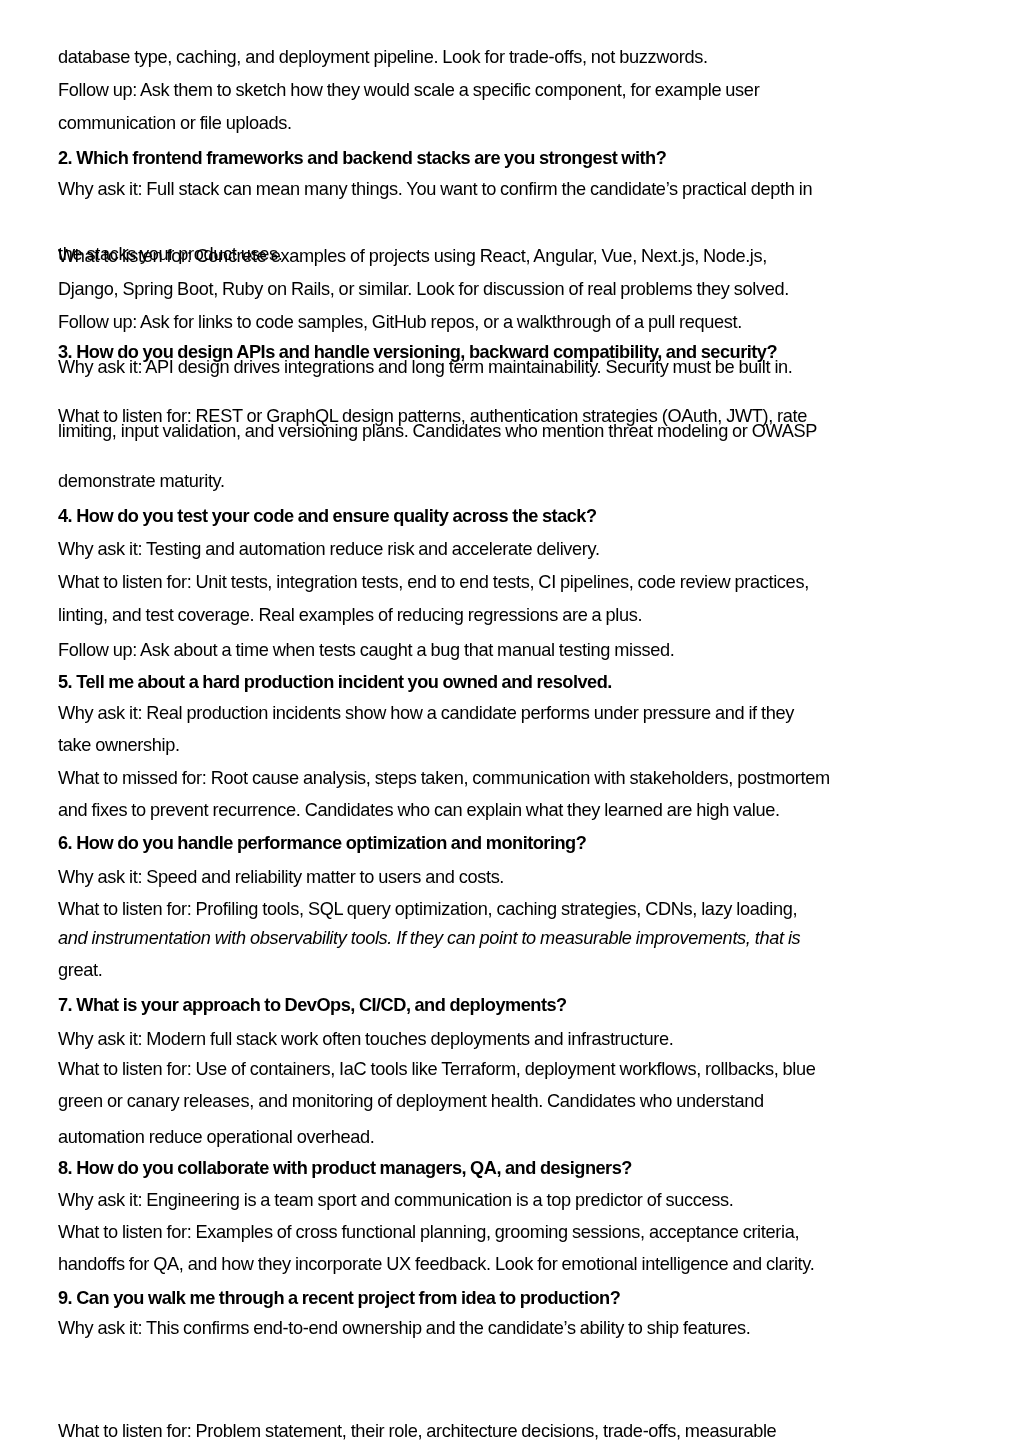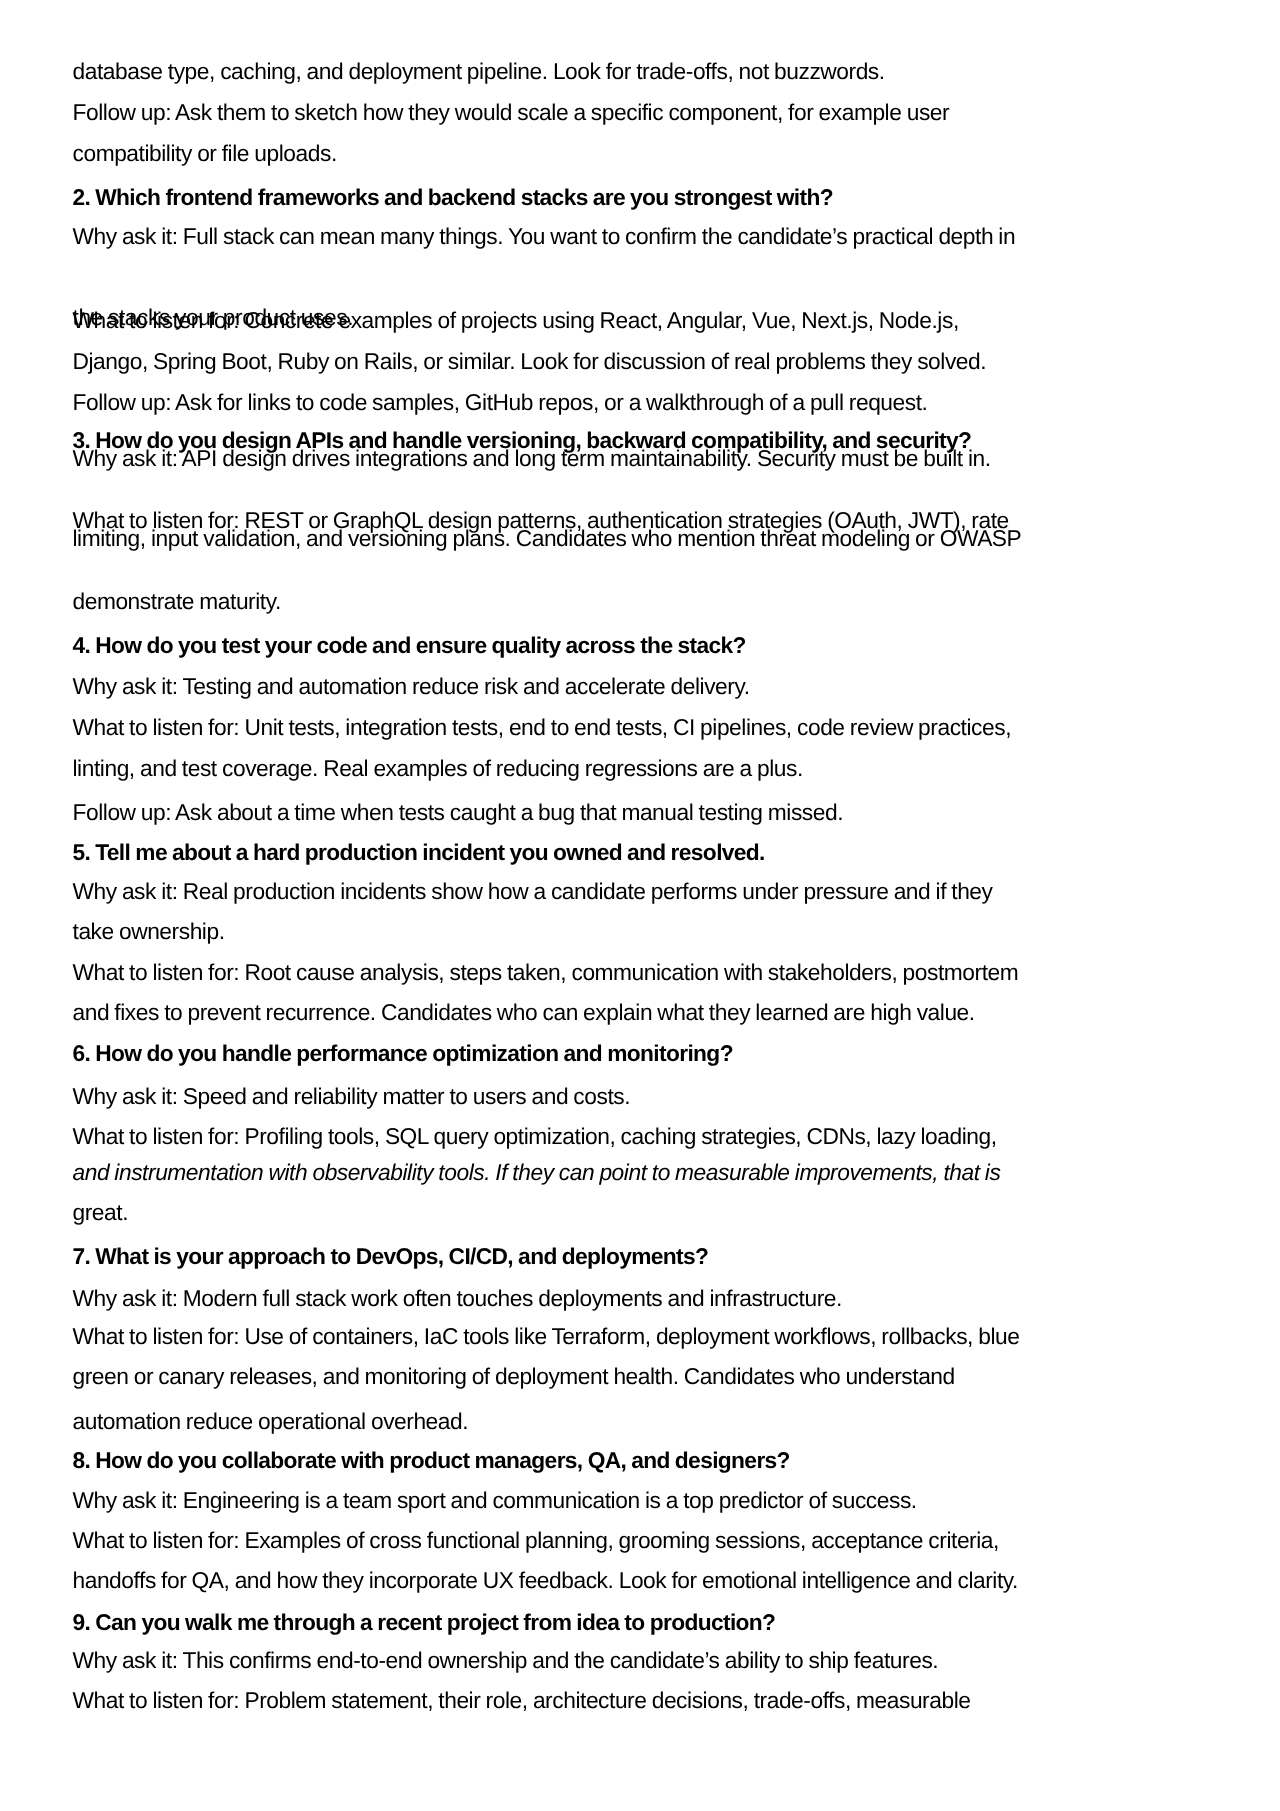--- a/index.html
+++ b/index.html
@@ -8,52 +8,52 @@
   .line { position:absolute; left:58px; white-space:nowrap; font-size:18.2px;
           line-height:22px; letter-spacing:-0.35px; word-spacing:-0.5px; }
   .bold { font-weight:bold; letter-spacing:-0.5px; }
 </style>
 </head>
 <body>
 
 <div id="page">
     <div class="line" style="top: 46px;">database type, caching, and deployment pipeline. Look for trade-offs, not buzzwords.</div>
     <div class="line" style="top: 79px;">Follow up: Ask them to sketch how they would scale a specific component, for example user</div>
-    <div class="line" style="top: 112px;">compatibility or file uploads.</div>
+    <div class="line" style="top: 112px;">communication or file uploads.</div>
     <div class="line bold" style="top: 147px;">2. Which frontend frameworks and backend stacks are you strongest with?</div>
     <div class="line" style="top: 178px;">Why ask it: Full stack can mean many things. You want to confirm the candidate’s practical depth in</div>
     <div class="line" style="top: 211px; margin-top: 32px;">the stacks your product uses.</div>
     <div class="line" style="top: 245px;">What to listen for: Concrete examples of projects using React, Angular, Vue, Next.js, Node.js,</div>
     <div class="line" style="top: 278px;">Django, Spring Boot, Ruby on Rails, or similar. Look for discussion of real problems they solved.</div>
     <div class="line" style="top: 311px;">Follow up: Ask for links to code samples, GitHub repos, or a walkthrough of a pull request.</div>
     <div class="line bold" style="top: 341px;">3. How do you design APIs and handle versioning, backward compatibility, and security?</div>
     <div class="line" style="top: 356px;">Why ask it: API design drives integrations and long term maintainability. Security must be built in.</div>
     <div class="line" style="top: 405px;">What to listen for: REST or GraphQL design patterns, authentication strategies (OAuth, JWT), rate</div>
     <div class="line" style="top: 420px;">limiting, input validation, and versioning plans. Candidates who mention threat modeling or OWASP</div>
     <div class="line" style="top: 470px;">demonstrate maturity.</div>
     <div class="line bold" style="top: 505px; text-align: center;">4. How do you test your code and ensure quality across the stack?</div>
     <div class="line" style="top: 538px;">Why ask it: Testing and automation reduce risk and accelerate delivery.</div>
     <div class="line" style="top: 571px;">What to listen for: Unit tests, integration tests, end to end tests, CI pipelines, code review practices,</div>
     <div class="line" style="top: 604px;">linting, and test coverage. Real examples of reducing regressions are a plus.</div>
     <div class="line" style="top: 639px;">Follow up: Ask about a time when tests caught a bug that manual testing missed.</div>
     <div class="line bold" style="top: 671px;">5. Tell me about a hard production incident you owned and resolved.</div>
     <div class="line" style="top: 702px;">Why ask it: Real production incidents show how a candidate performs under pressure and if they</div>
     <div class="line" style="top: 734px;">take ownership.</div>
-    <div class="line" style="top: 767px;">What to listen for: Root cause analysis, steps taken, communication with stakeholders, postmortem</div>
+    <div class="line" style="top: 767px;">What to missed for: Root cause analysis, steps taken, communication with stakeholders, postmortem</div>
     <div class="line" style="top: 799px;">and fixes to prevent recurrence. Candidates who can explain what they learned are high value.</div>
     <div class="line bold" style="top: 832px;">6. How do you handle performance optimization and monitoring?</div>
     <div class="line" style="top: 866px;">Why ask it: Speed and reliability matter to users and costs.</div>
     <div class="line" style="top: 898px;">What to listen for: Profiling tools, SQL query optimization, caching strategies, CDNs, lazy loading,</div>
     <div class="line" style="top: 927px; font-style: italic;">and instrumentation with observability tools. If they can point to measurable improvements, that is</div>
     <div class="line" style="top: 959px;">great.</div>
     <div class="line bold" style="top: 994px;">7. What is your approach to DevOps, CI/CD, and deployments?</div>
     <div class="line" style="top: 1028px;">Why ask it: Modern full stack work often touches deployments and infrastructure.</div>
     <div class="line" style="top: 1058px;">What to listen for: Use of containers, IaC tools like Terraform, deployment workflows, rollbacks, blue</div>
     <div class="line" style="top: 1090px;">green or canary releases, and monitoring of deployment health. Candidates who understand</div>
     <div class="line" style="top: 1126px;">automation reduce operational overhead.</div>
     <div class="line bold" style="top: 1157px;">8. How do you collaborate with product managers, QA, and designers?</div>
     <div class="line" style="top: 1189px;">Why ask it: Engineering is a team sport and communication is a top predictor of success.</div>
     <div class="line" style="top: 1221px;">What to listen for: Examples of cross functional planning, grooming sessions, acceptance criteria,</div>
     <div class="line" style="top: 1253px;">handoffs for QA, and how they incorporate UX feedback. Look for emotional intelligence and clarity.</div>
     <div class="line bold" style="top: 1287px;">9. Can you walk me through a recent project from idea to production?</div>
     <div class="line" style="top: 1317px;">Why ask it: This confirms end-to-end ownership and the candidate’s ability to ship features.</div>
-    <div class="line" style="top: 1349px;">What to listen for: Problem statement, their role, architecture decisions, trade-offs, measurable</div>
+    <div class="line" style="top: 1420px;">What to listen for: Problem statement, their role, architecture decisions, trade-offs, measurable</div>
   </div>
 
 </body></html>

